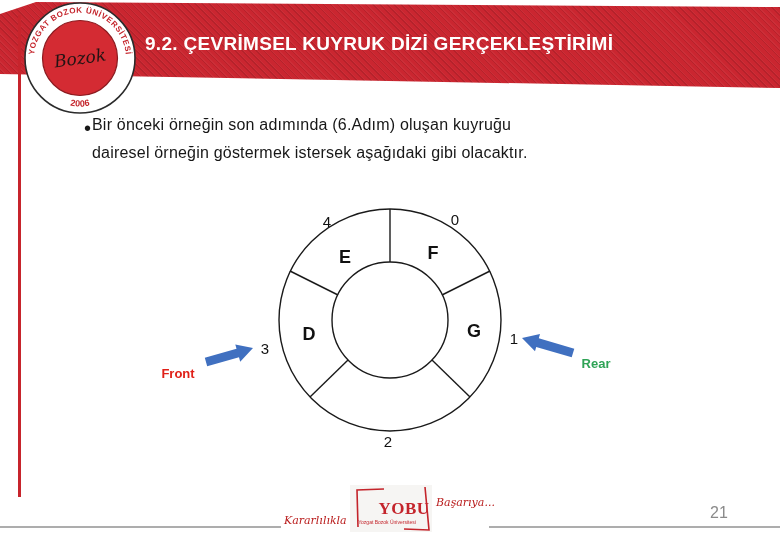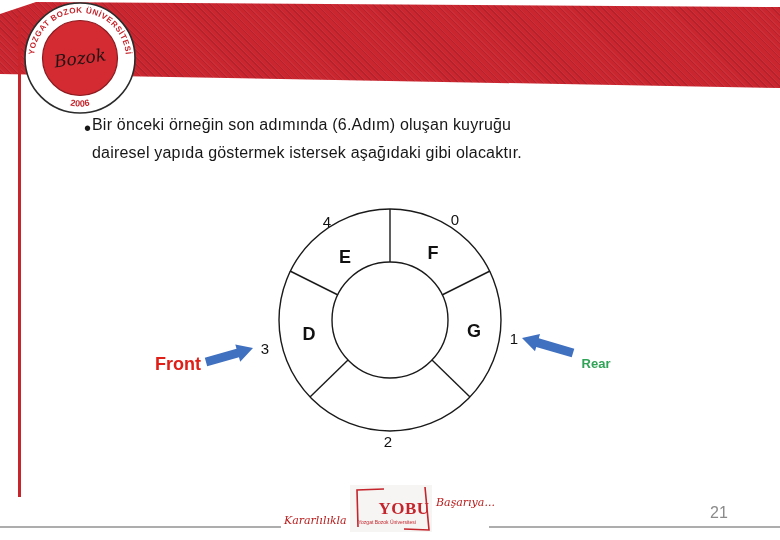--- a/index.html
+++ b/index.html
@@ -25,40 +25,41 @@
   #univ-logo{position:absolute;left:22px;top:0;}
   
   #bullet-row{position:absolute;left:84px;top:116px;width:600px;color:#171717;}
   #bullet-dot{position:absolute;left:0;top:1px;font-size:20px;}
   .body-line{position:absolute;left:8px;font-size:16px;letter-spacing:.2px;white-space:nowrap;text-align:center;}
   #body-line1{top:0;}
   #body-line2{top:28px;}
   
   .dletter{position:absolute;transform:translate(-50%,-50%);font-size:18px;font-weight:bold;color:#111;}
   .dindex{position:absolute;transform:translate(-50%,-50%);font-size:15px;color:#111;}
-  #front-label{position:absolute;transform:translate(-50%,-50%);font-size:18px;font-weight:bold;color:#E02018;}
+  #front-label{position:absolute;transform:translate(-50%,-50%);font-size:13px;font-weight:bold;color:#E02018;margin-top:9px;}
   #rear-label{position:absolute;transform:translate(-50%,-50%);font-size:13px;font-weight:bold;color:#2FA356;}
   
   .footer-script{position:absolute;font-family:"DejaVu Serif","Liberation Serif",serif;
     font-style:italic;color:#b91c1c;font-size:11px;white-space:nowrap;}
   #footer-script-left{left:284px;top:514px;}
   #footer-script-right{left:436px;top:496px;}
   #yobu-text{position:absolute;left:386px;top:509px;transform:translate(-50%,-50%);
     font-family:"Liberation Serif",serif;font-weight:bold;font-size:17px;color:#C4242B;letter-spacing:.5px;padding-left:36px;}
   #yobu-subtext{position:absolute;left:387px;top:522px;transform:translate(-50%,-50%);
     font-size:5px;color:#C4242B;white-space:nowrap;}
   #page-number{position:absolute;left:710px;top:504px;font-size:16px;color:#8a8a8a;}
   #shapes-overlay{position:absolute;left:0;top:0;pointer-events:none;}
 </style>
 </head>
 <body>
 
 <div id="slide">
 
   <div id="header-band"></div>
+  <div id="page-title">9.2. ÇEVRİMSEL KUYRUK DİZİ GERÇEKLEŞTİRİMİ</div>
   <div id="left-accent-line"></div>
 
   <svg id="univ-logo" width="116" height="116" viewBox="0 0 116 116">
     <circle cx="58" cy="58" r="55" fill="#ffffff" stroke="#2b2b2b" stroke-width="1.6"></circle>
     <circle cx="58" cy="58" r="37.5" fill="#D42B33" stroke="#8B1A1F" stroke-width="1.2"></circle>
     <defs>
       <path id="arcTop" d="M 15,75 A 46,46 0 1 1 101,75" fill="none"></path>
       <path id="arcBottom" d="M 38,102 A 46,46 0 0 0 78,102" fill="none"></path>
     </defs>
     <text font-size="8" font-weight="bold" fill="#C4242B" letter-spacing="0.6">
@@ -66,21 +67,21 @@
     </text>
     <text font-size="9" font-weight="bold" fill="#C4242B">
       <textPath href="#arcBottom" startOffset="50%" text-anchor="middle">2006</textPath>
     </text>
     <text x="58" y="64" text-anchor="middle" font-family="DejaVu Serif, serif" font-style="italic" font-size="17" fill="#241414" transform="rotate(-8 58 58)">Bozok</text>
   </svg>
 
   <div id="bullet-row">
     <span id="bullet-dot">•</span>
     <div id="body-line1" class="body-line">Bir önceki örneğin son adımında (6.Adım) oluşan kuyruğu</div>
-    <div id="body-line2" class="body-line">dairesel yapıda göstermek istersek aşağıdaki gibi olacaktır.</div>
+    <div id="body-line2" class="body-line">dairesel örneğin göstermek istersek aşağıdaki gibi olacaktır.</div>
   </div>
 
   <svg id="shapes-overlay" width="780" height="540" viewBox="0 0 780 540">
 
     <circle cx="390" cy="320" r="111" fill="#ffffff" stroke="#1a1a1a" stroke-width="1.4"></circle>
     <circle cx="390" cy="320" r="58" fill="#ffffff" stroke="#1a1a1a" stroke-width="1.4"></circle>
 
     <g stroke="#1a1a1a" stroke-width="1.4">
       <line x1="390" y1="209" x2="390" y2="262"></line>
       <line x1="490" y1="271" x2="442" y2="295"></line>

